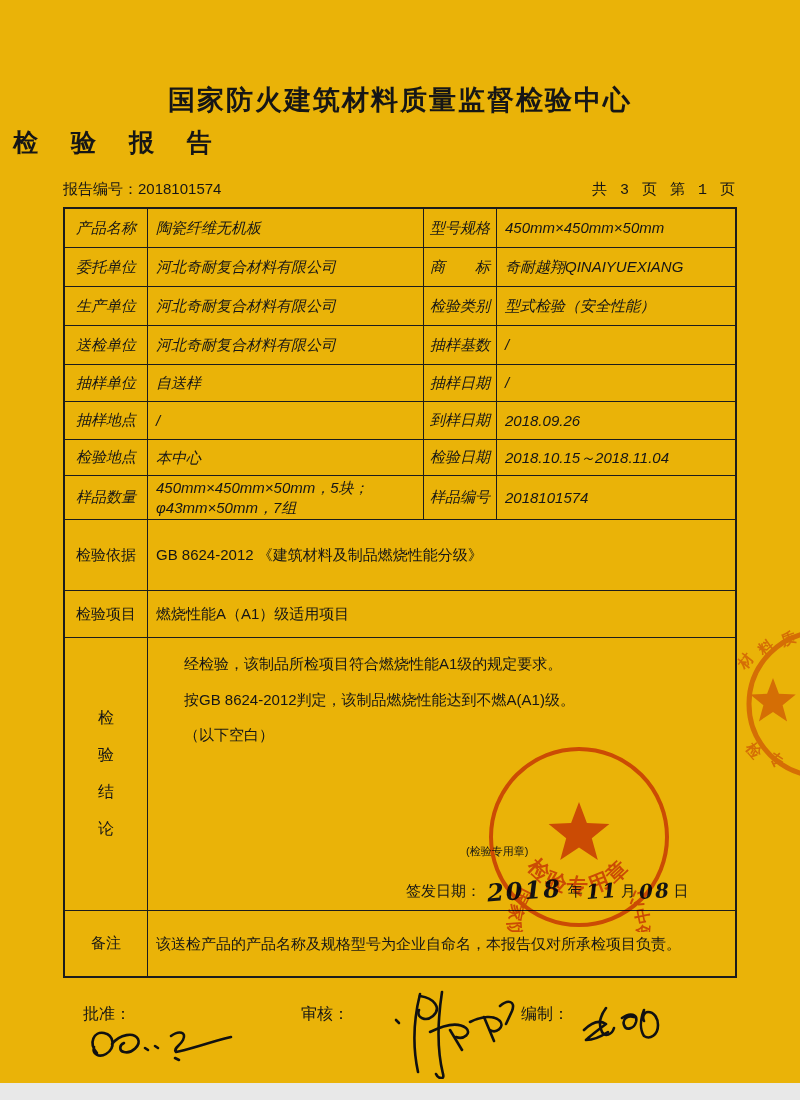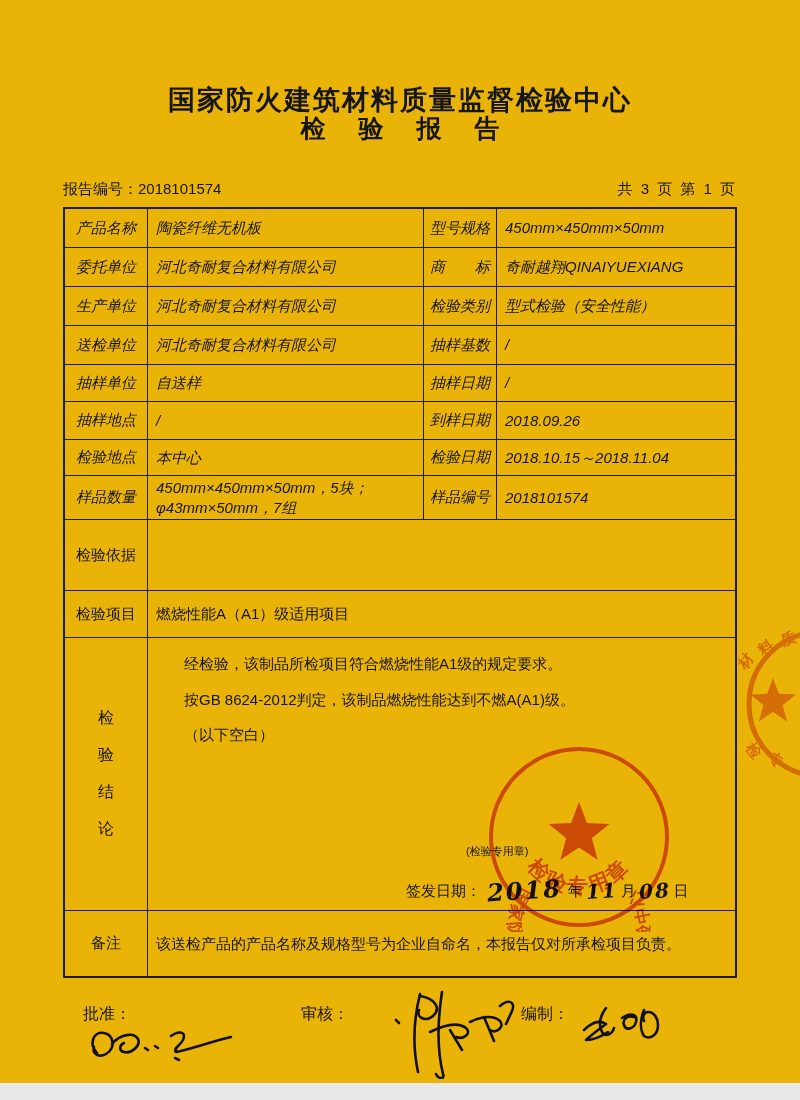--- a/index.html
+++ b/index.html
@@ -8,30 +8,30 @@
     background:#eab308; overflow:hidden;
     font-family:"Liberation Sans","DejaVu Sans",sans-serif;
     color:#161616;
   }
   
   .center-name {
     position:absolute; top:82px; left:0; width:100%;
     text-align:center; font-size:27px; font-weight:bold; letter-spacing:2px;
   }
   .report-title {
-    position:absolute; top:112px; left:0; width:100%;
-    text-align:center; font-size:25px; font-weight:bold; letter-spacing:13px;
+    position:absolute; top:126px; left:0; width:100%;
+    font-size:25px; font-weight:bold; letter-spacing:13px;
     text-indent:13px;
   }
   .meta {
     position:absolute; top:180px; left:63px; width:674px;
     display:flex; justify-content:space-between; align-items:center;
     font-size:15px;
   }
-  .meta .pageinfo { letter-spacing:2px; }
+  .meta .pageinfo { letter-spacing:2px;font-family:Liberation Mono, monospace; }
   
   .tbl {
     position:absolute; left:63px; top:207px; width:674px;
     border:2px solid #1c1c1c; box-sizing:border-box;
     font-size:15px;
   }
   .trow { display:grid; border-top:1.5px solid #1c1c1c; box-sizing:border-box; }
   .trow:first-child { border-top:none; }
   .cols4 { grid-template-columns:83px 276px 73px 1fr;font-style:italic; }
   .cols2 { grid-template-columns:83px 1fr; }
@@ -125,20 +125,21 @@
     </div>
     <div class="trow cols4" style="height:44px">
       <div class="cell lc">样品数量</div>
       <div class="cell vc">450mm×450mm×50mm，5块；φ43mm×50mm，7组</div>
       <div class="cell lc">样品编号</div>
       <div class="cell vc last">2018101574</div>
     </div>
 
     <div class="trow cols2" style="height:71px">
       <div class="cell lc">检验依据</div>
+      <div class="cell vc last">GB 8624-2012 《建筑材料及制品燃烧性能分级》</div>
     </div>
     <div class="trow cols2" style="height:47px">
       <div class="cell lc">检验项目</div>
       <div class="cell vc last">燃烧性能A（A1）级适用项目</div>
     </div>
 
     <div class="trow cols2" style="height:273px">
       <div class="concl-label">
         <span>检</span>
         <span>验</span>

